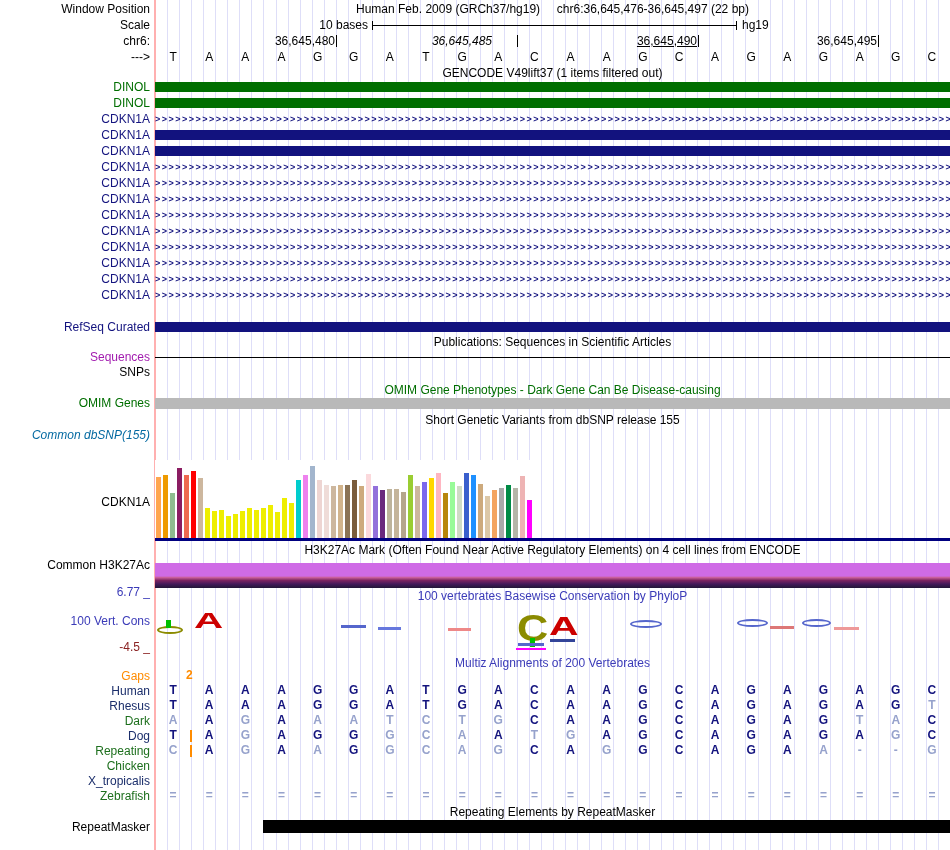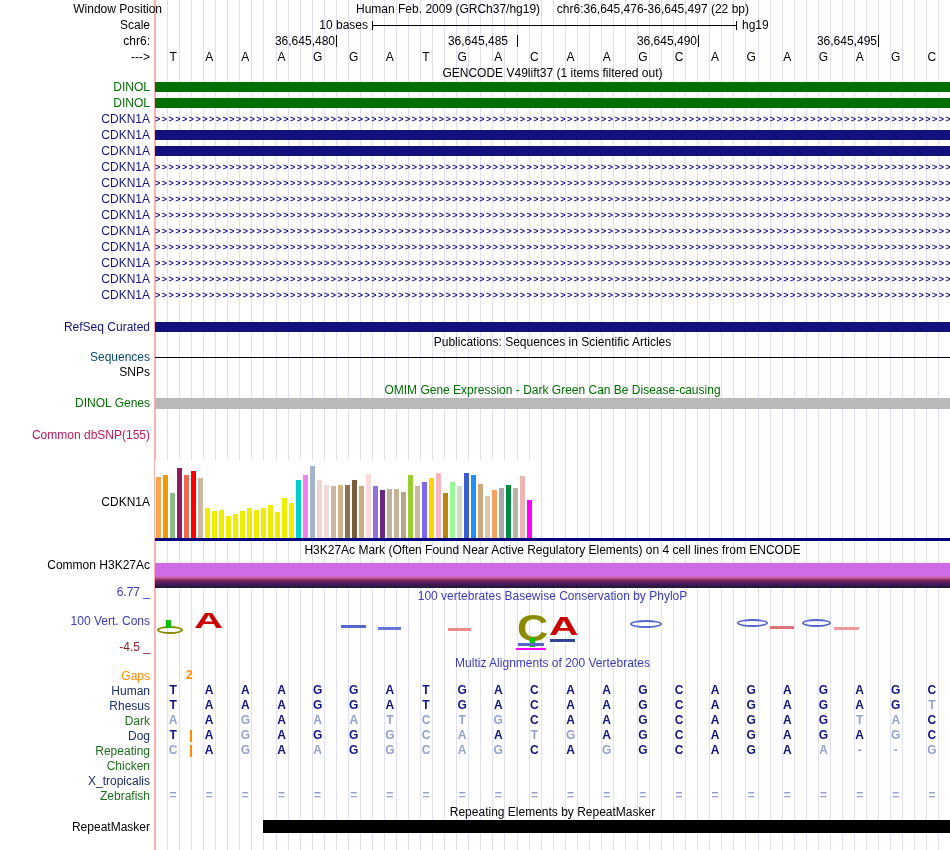--- a/index.html
+++ b/index.html
@@ -30,46 +30,47 @@
   </div>
 
   <div class="num" style="left:218px;width:150px;top:19px">10 bases</div>
   <div class="t" style="left:372px;top:25px;width:365px;height:1px;background:#000"></div>
   <div class="t" style="left:372px;top:21px;width:1px;height:9px;background:#000"></div>
   <div class="t" style="left:736px;top:21px;width:1px;height:9px;background:#000"></div>
   <div class="t" style="left:742px;top:19px;font-size:12px;line-height:13px">hg19</div>
 
   <div class="ttl" style="top:67px">GENCODE V49lift37 (1 items filtered out)</div>
   <div class="ttl" style="top:336px">Publications: Sequences in Scientific Articles</div>
-  <div class="ttl" style="top:384px;color:#006E00">OMIM Gene Expression - Dark Green Can Be Disease-causing</div>
+  <div class="ttl" style="top:384px;color:#006E00">OMIM Gene Phenotypes - Dark Gene Can Be Disease-causing</div>
+  <div class="ttl" style="top:414px">Short Genetic Variants from dbSNP release 155</div>
   <div class="ttl" style="top:544px">H3K27Ac Mark (Often Found Near Active Regulatory Elements) on 4 cell lines from ENCODE</div>
   <div class="ttl" style="top:590px;color:#3B3BB8">100 vertebrates Basewise Conservation by PhyloP</div>
   <div class="ttl" style="top:657px;color:#3B3BB8">Multiz Alignments of 200 Vertebrates</div>
   <div class="ttl" style="top:806px">Repeating Elements by RepeatMasker</div>
-<div class="lbl" style="top: 2px; color: rgb(0, 0, 0); padding-left: 12px;">Window Position</div>
+<div class="lbl" style="top: 2px; color: rgb(0, 0, 0);">Window Position</div>
     <div class="lbl" style="top: 18px; color: rgb(0, 0, 0);">Scale</div>
     <div class="lbl" style="top: 34px; color: rgb(0, 0, 0);">chr6:</div>
     <div class="lbl" style="top: 50px; color: rgb(0, 0, 0);">---&gt;</div>
     <div class="lbl" style="top: 320px; color: rgb(18, 18, 126);">RefSeq Curated</div>
-    <div class="lbl" style="top: 350px; color: #0c4a6e;">Sequences</div>
+    <div class="lbl" style="top: 350px; color: #a21caf;">Sequences</div>
     <div class="lbl" style="top: 365px; color: rgb(0, 0, 0);">SNPs</div>
-    <div class="lbl" style="top: 396px; color: rgb(0, 110, 0);">DINOL Genes</div>
-    <div class="lbl" style="top: 428px; color: #be185d;">Common dbSNP(155)</div>
+    <div class="lbl" style="top: 396px; color: rgb(0, 110, 0);">OMIM Genes</div>
+    <div class="lbl" style="top: 428px; color: #0369a1; font-style: italic;">Common dbSNP(155)</div>
     <div class="lbl" style="top: 495px; color: rgb(0, 0, 0);">CDKN1A</div>
     <div class="lbl" style="top: 558px; color: rgb(0, 0, 0);">Common H3K27Ac</div>
     <div class="lbl" style="top: 585px; color: rgb(59, 59, 184);">6.77 _</div>
     <div class="lbl" style="top: 614px; color: rgb(59, 59, 184);">100 Vert. Cons</div>
     <div class="lbl" style="top: 640px; color: rgb(139, 35, 35);">-4.5 _</div>
     <div class="lbl" style="top: 820px; color: rgb(0, 0, 0);">RepeatMasker</div>
     <div class="t" style="left: 336px; top: 35px; width: 1px; height: 12px; background: rgb(0, 0, 0);"></div>
     <div class="num" style="left: 255px; width: 80px; top: 35px;">36,645,480</div>
     <div class="t" style="left: 517px; top: 35px; width: 1px; height: 12px; background: rgb(0, 0, 0);"></div>
-    <div class="num" style="left: 428px; width: 80px; top: 35px;">36,645,485</div>
+    <div class="num" style="left: 412px; width: 80px; top: 35px; font-style: italic;">36,645,485</div>
     <div class="t" style="left: 698px; top: 35px; width: 1px; height: 12px; background: rgb(0, 0, 0);"></div>
-    <div class="num" style="left: 617px; width: 80px; top: 35px;">36,645,490</div>
+    <div class="num" style="left: 617px; width: 80px; top: 35px; text-decoration: underline;">36,645,490</div>
     <div class="t" style="left: 878px; top: 35px; width: 1px; height: 12px; background: rgb(0, 0, 0);"></div>
     <div class="num" style="left: 797px; width: 80px; top: 35px;">36,645,495</div>
     <div class="base" style="left: 173.068px; top: 51px;">T</div>
     <div class="base" style="left: 209.205px; top: 51px;">A</div>
     <div class="base" style="left: 245.341px; top: 51px;">A</div>
     <div class="base" style="left: 281.477px; top: 51px;">A</div>
     <div class="base" style="left: 317.614px; top: 51px;">G</div>
     <div class="base" style="left: 353.75px; top: 51px;">G</div>
     <div class="base" style="left: 389.886px; top: 51px;">A</div>
     <div class="base" style="left: 426.023px; top: 51px;">T</div>

